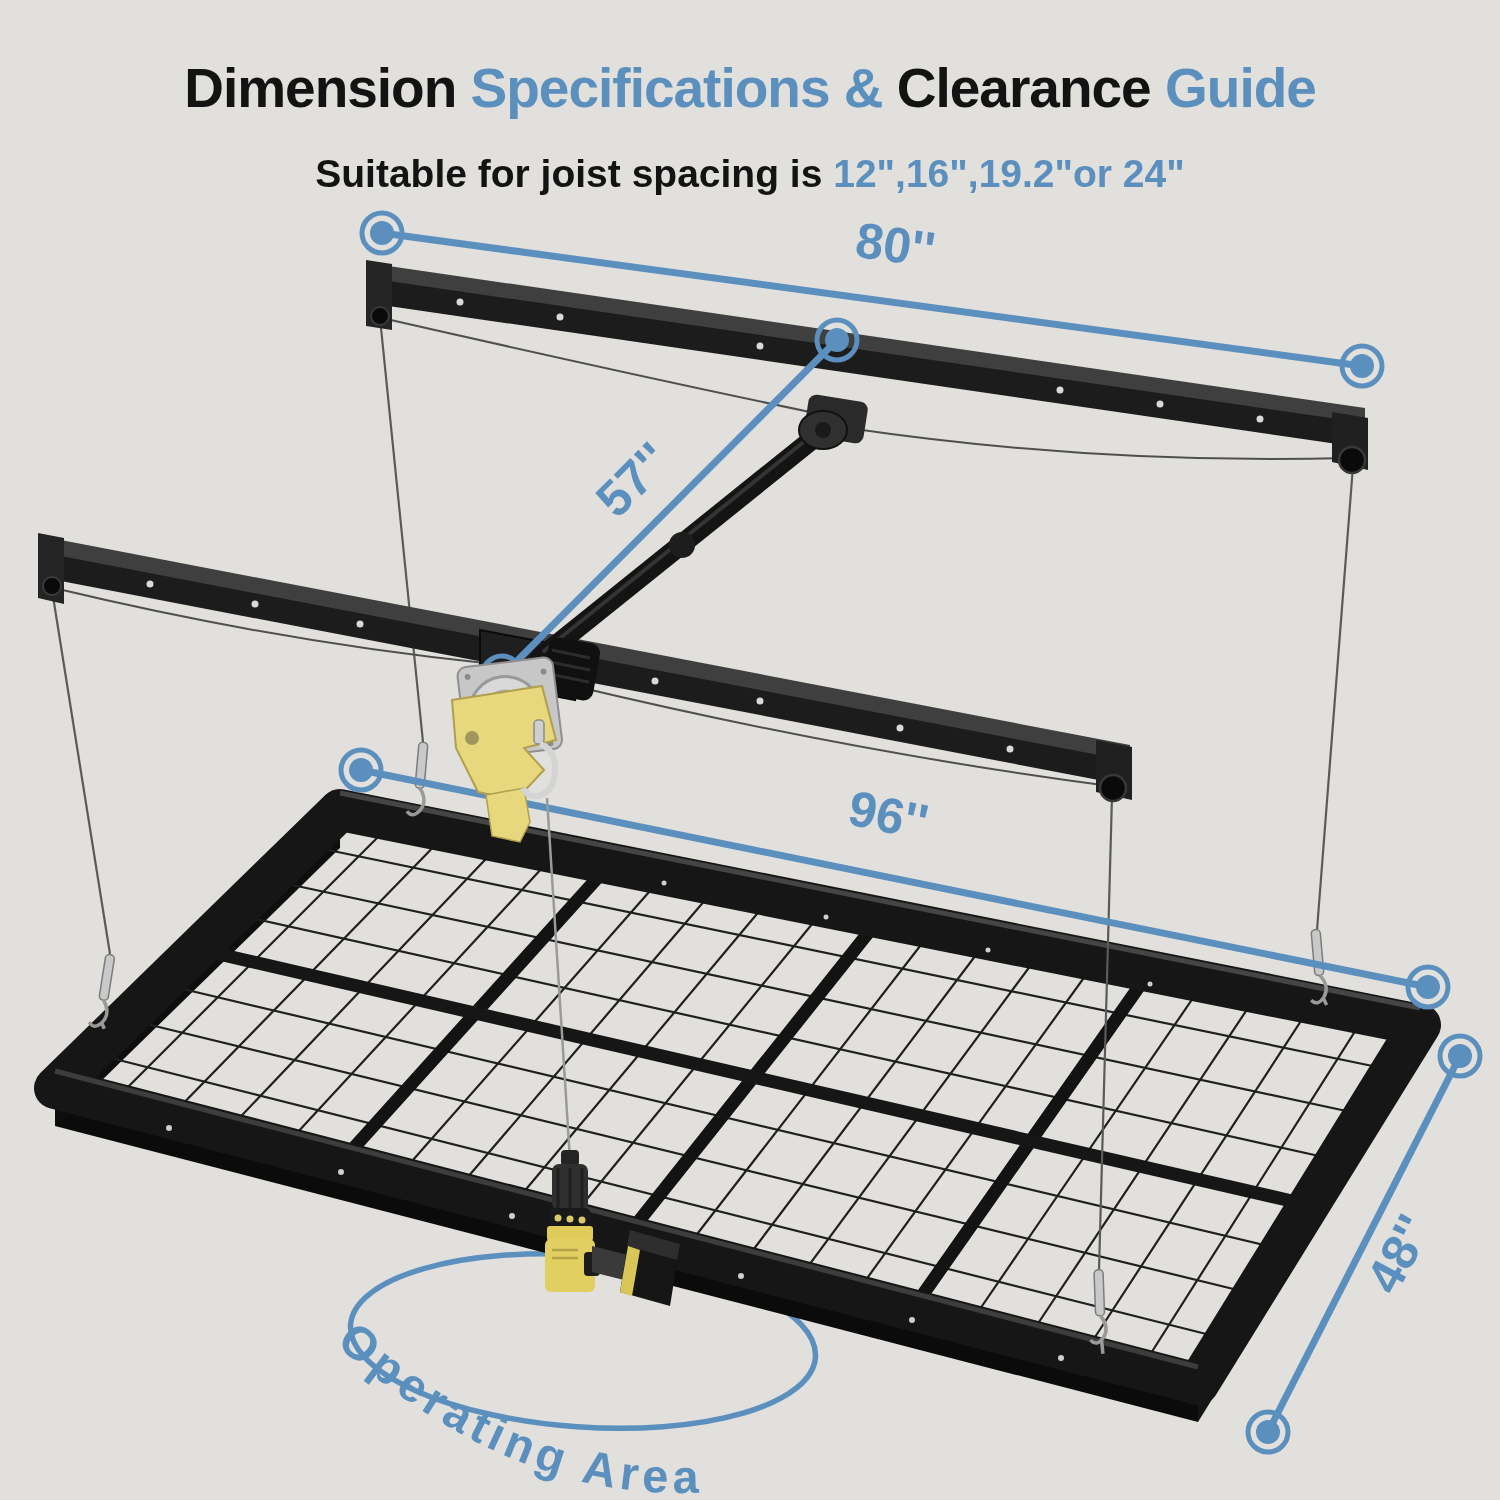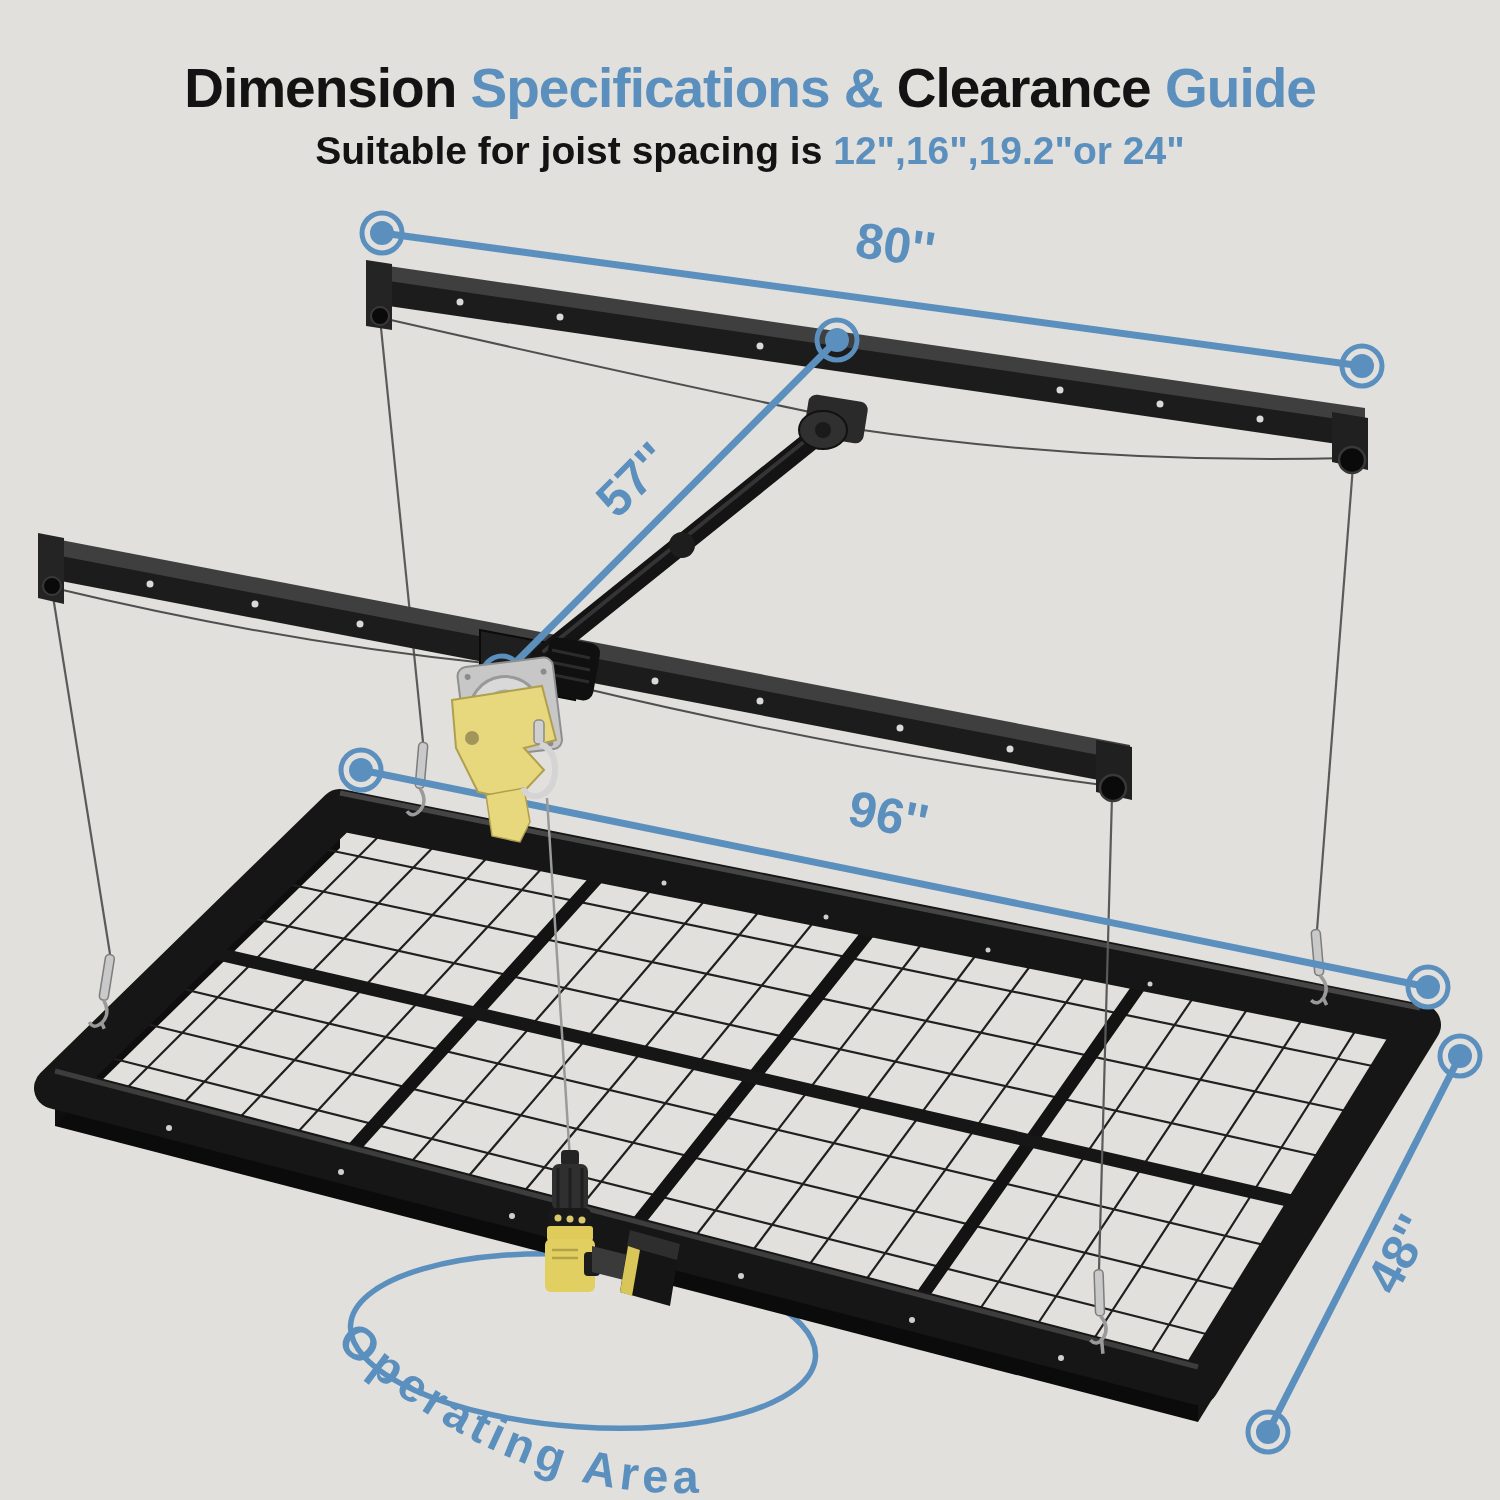--- a/index.html
+++ b/index.html
@@ -1,21 +1,21 @@
 <!DOCTYPE html>
 <html><head>
 <meta charset="utf-8">
 <style>
   html,body{margin:0;padding:0;background:#e2e0dc;}
   .stage{position:relative;width:1500px;height:1500px;margin:0 auto;overflow:hidden;
          font-family:"Liberation Sans", sans-serif;background:#e2e0dc;}
   .stage svg{position:absolute;left:0;top:0;}
   .title{position:absolute;top:56px;left:0;width:100%;text-align:center;
          font-size:55px;font-weight:bold;letter-spacing:-1px;color:#131313;white-space:nowrap;}
-  .subtitle{position:absolute;top:129px;left:0;width:100%;text-align:center;
+  .subtitle{position:absolute;top:152px;left:0;width:100%;text-align:center;
          font-size:39px;font-weight:bold;color:#131313;white-space:nowrap;}
   .blue{color:#5b8fbe;}
   .dimlabel{font-size:50px;font-weight:bold;fill:#5b8fbe;}
   .curvedlabel{font-size:47px;font-weight:bold;fill:#5b8fbe;letter-spacing:5px;}
 </style>
 </head>
 <body>
 
 <div class="stage">
 

